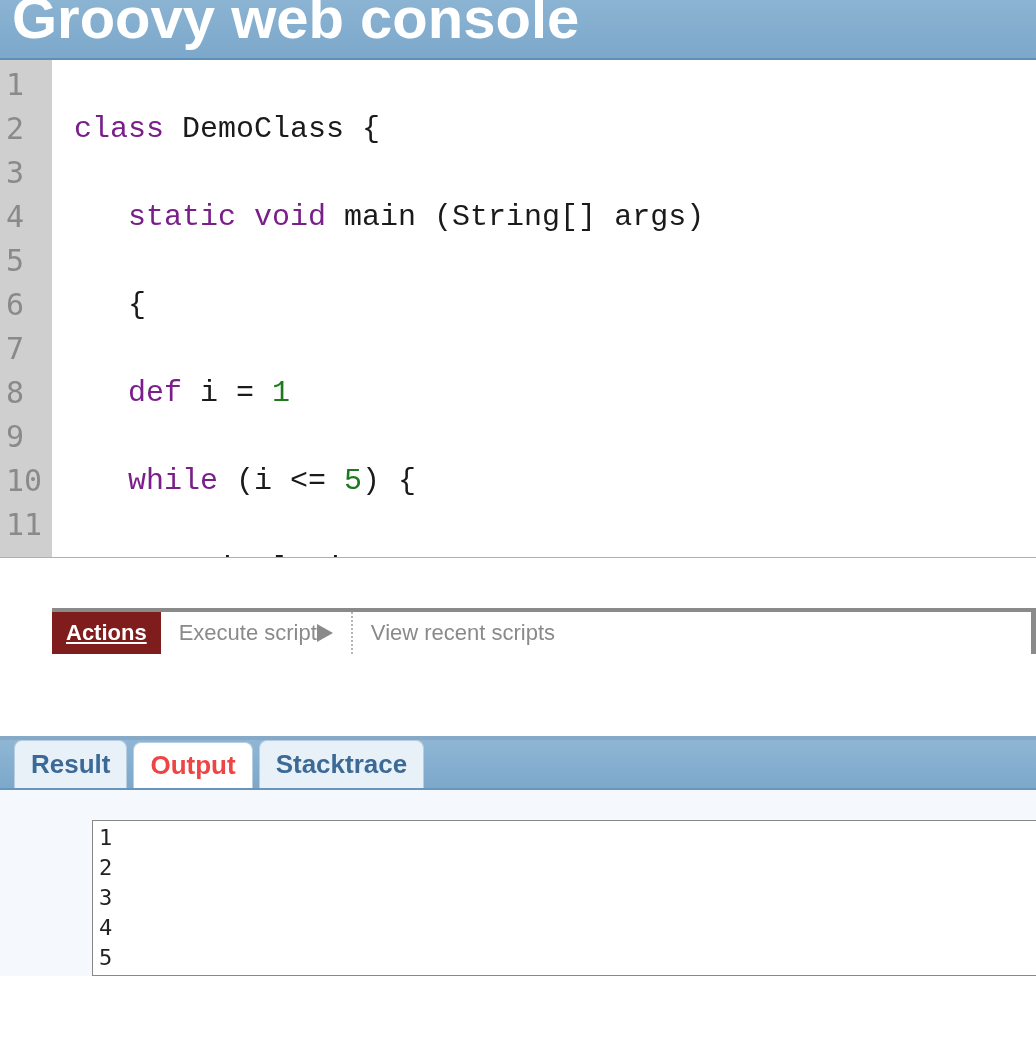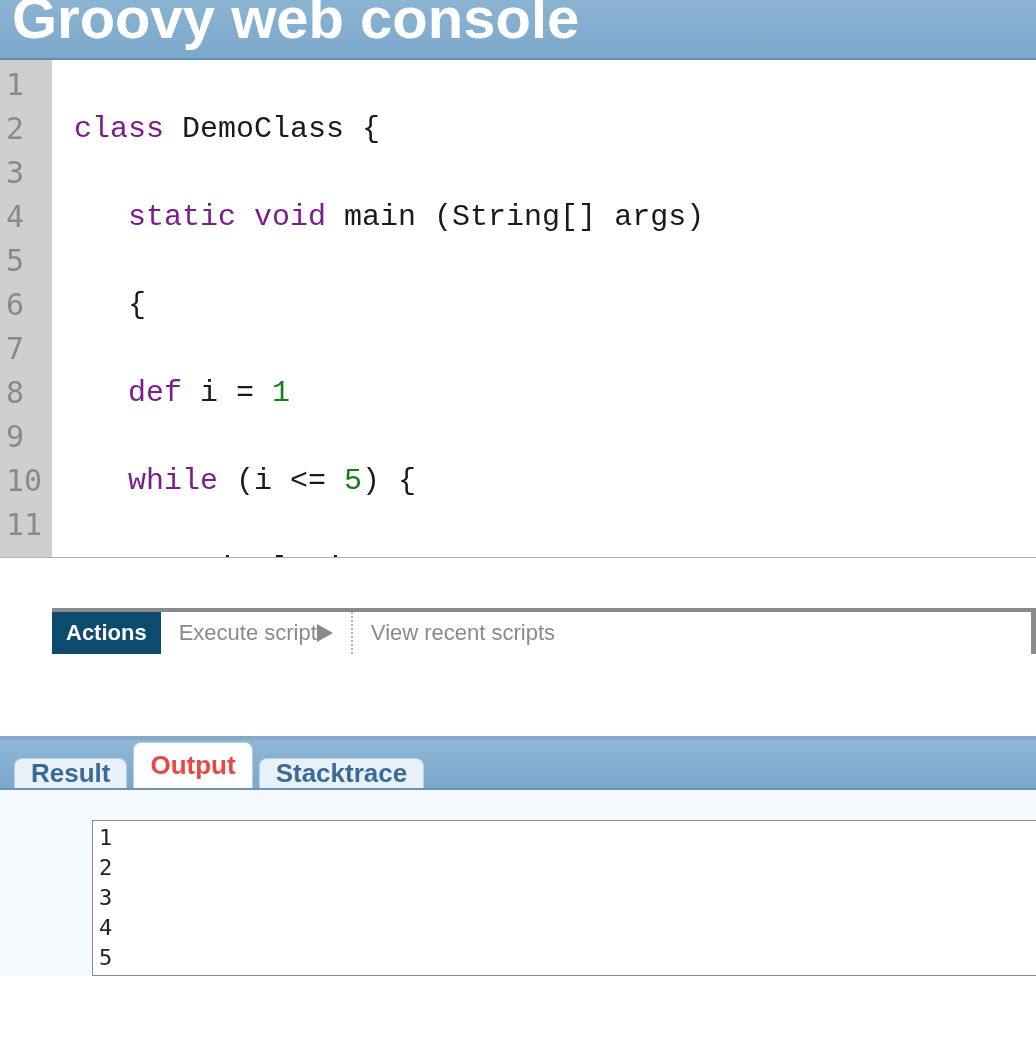--- a/index.html
+++ b/index.html
@@ -59,27 +59,28 @@
     margin: 50px 0 0 52px;
   }
   .actions-bar {
     display: flex;
     align-items: stretch;
     border-top: 4px solid #8a8a8a;
     height: 46px;
     border-right: 5px solid #8a8a8a;
   }
   .actions-label {
-    background: #0c4a6e;
+    background: #7f1d1d;
     color: #fff;
     font-weight: 700;
     font-size: 22px;
     padding: 8px 14px;
     display: flex;
     align-items: center;
+    text-decoration: underline;
   }
   .action-item {
     color: #8a8a8a;
     font-size: 22px;
     padding: 0 18px;
     display: flex;
     align-items: center;
     border-right: 2px dotted #b5b5b5;
     cursor: pointer;
     gap: 0;
@@ -105,21 +106,21 @@
   .tab {
     background: #e9f1f8;
     border: 1px solid #b7cee2;
     border-bottom: none;
     border-radius: 8px 8px 0 0;
     padding: 4px 16px 4px 16px;
     font-size: 26px;
     font-weight: 700;
     color: #3c6a97;
     cursor: pointer;
-    height: 30px;
+    height: 48px;
     display: flex;
     align-items: center;
   }
   .tab.active {
     background: #fff;
     color: #ef4444;
     height: 46px;
   }
   .output-body {
     background: #f5f9fd;

